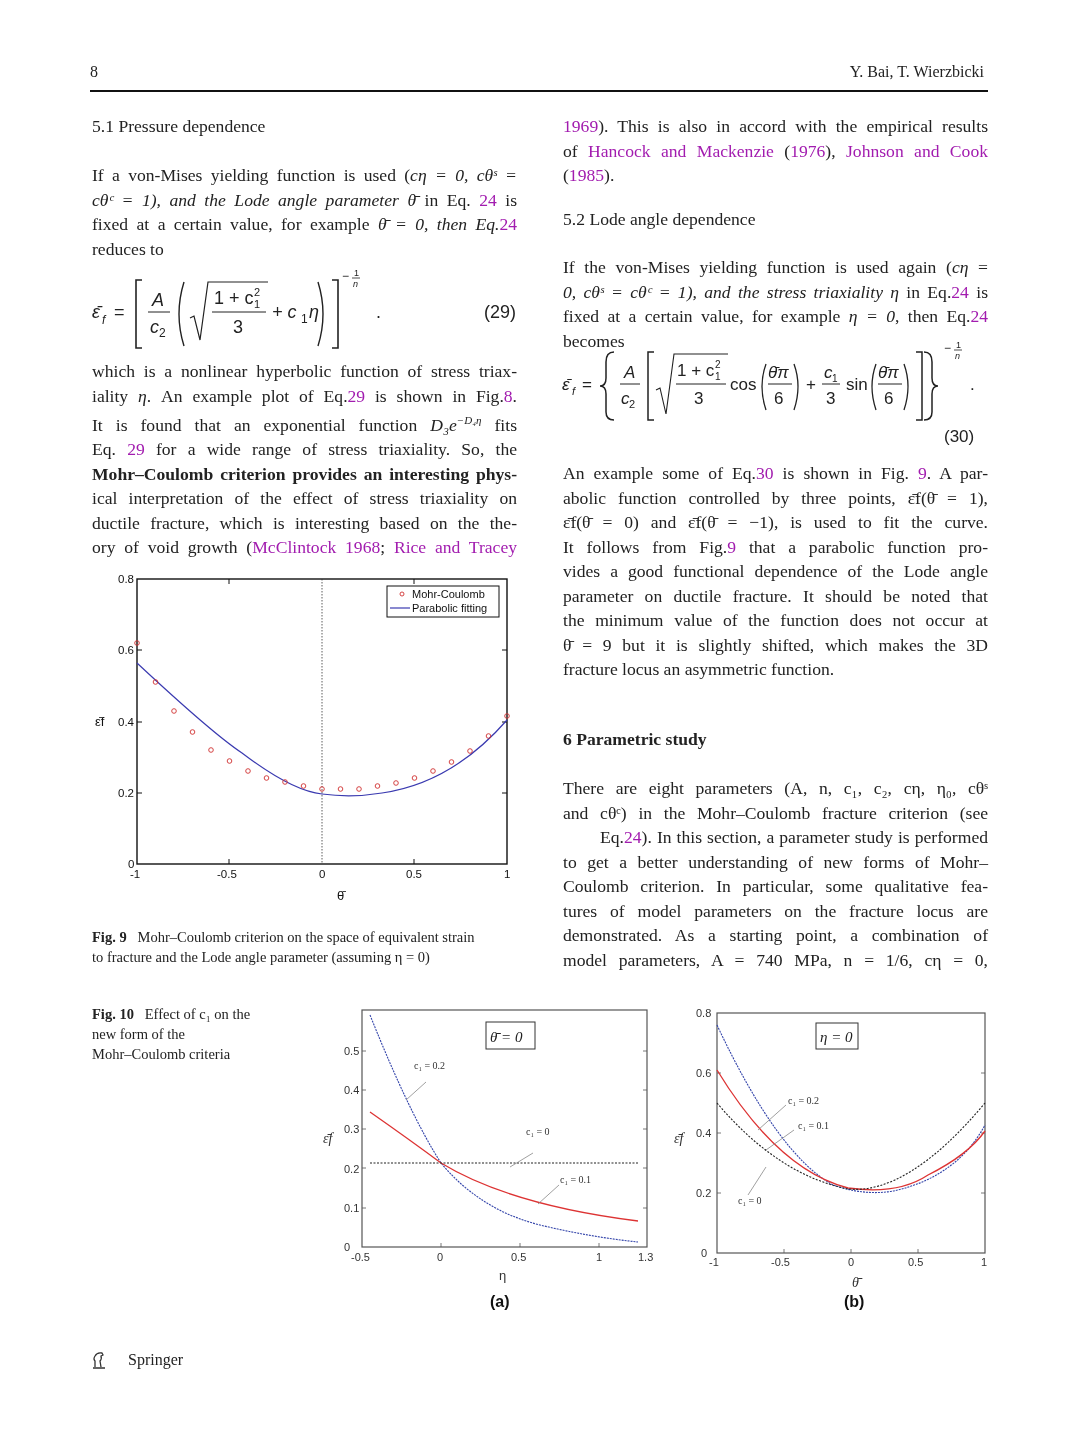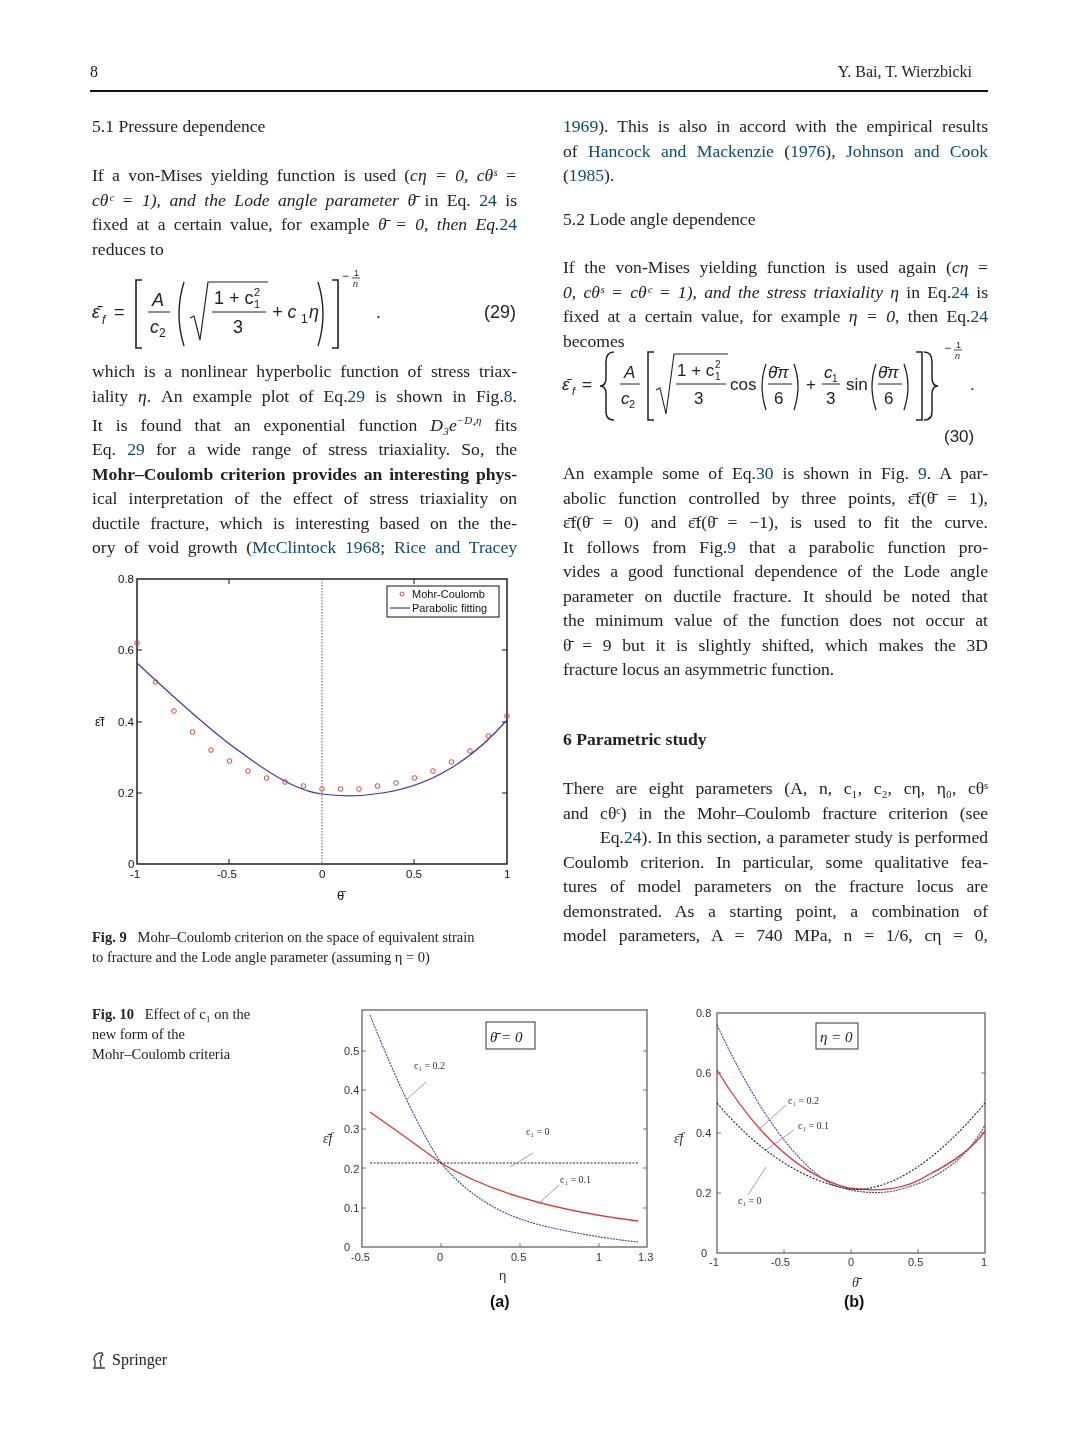--- a/index.html
+++ b/index.html
@@ -2,35 +2,35 @@
 <html><head>
 <meta charset="utf-8">
 <style>
   html,body{margin:0;padding:0;background:#fff;}
   body{width:1080px;height:1455px;position:relative;overflow:hidden;font-family:"Liberation Serif","DejaVu Serif",serif;color:#222;}
   .abs{position:absolute;}
   .hdr{top:63px;font-size:16px;}
   .rule{left:90px;top:90px;width:898px;height:2px;background:#111;}
   .txt{font-size:17.6px;line-height:24.5px;text-align:justify;}
   .txt p{margin:0;}
-  .lnk{color:#0c4a6e;}
+  .lnk{color:#a21caf;}
   .sec{font-size:17.6px;}
   .secb{font-size:17.6px;font-weight:bold;}
   i{font-style:italic;}
   .eq{font-size:18px;}
   .cap{font-size:14.5px;line-height:20px;}
   .cap b{font-weight:bold;}
   svg text{font-family:"Liberation Sans","DejaVu Sans",sans-serif;}
   .mt{font-family:"Liberation Serif","DejaVu Serif",serif;}
 </style>
 </head>
 <body>
 
 <div class="abs hdr" style="left:90px;">8</div>
-<div class="abs hdr" style="right:108px;">Y. Bai, T. Wierzbicki</div>
+<div class="abs hdr" style="right:96px;">Y. Bai, T. Wierzbicki</div>
 <div class="abs rule"></div>
 
 <div class="abs sec" style="left:92px;top:116px;">5.1 Pressure dependence</div>
 
 <div class="abs txt" style="left:92px;top:163px;width:425px;">
   <p style="text-align:justify;text-align-last:justify;"><span>If a von-Mises yielding function is used (</span><i>cη = 0, cθˢ =</i></p>
   <p style="text-align-last:justify;"><i>cθᶜ = 1), and the Lode angle parameter </i><i>θ̄</i><span> in Eq. </span><span class="lnk">24</span><span> is</span></p>
   <p style="text-align-last:justify;"><span>fixed at a certain value, for example </span><i>θ̄ = 0, then Eq.</i><span class="lnk">24</span></p>
   <p><span>reduces to</span></p>
 </div>
@@ -228,20 +228,21 @@
   <p style="text-align-last:justify;">θ̄ = 9 but it is slightly shifted, which makes the 3D</p>
   <p>fracture locus an asymmetric function.</p>
 </div>
 
 <div class="abs secb" style="left:563px;top:729px;">6 Parametric study</div>
 
 <div class="abs txt" style="left:563px;top:776px;width:425px;">
   <p style="text-align-last:justify;">There are eight parameters (A, n, c₁, c₂, cη, η₀, cθˢ</p>
   <p style="text-align-last:justify;">and cθᶜ) in the Mohr–Coulomb fracture criterion (see</p>
   <p style="text-align-last:justify;margin-left:37px;"><span>Eq.</span><span class="lnk">24</span><span>). In this section, a parameter study is performed</span></p>
+  <p style="text-align-last:justify;">to get a better understanding of new forms of Mohr–</p>
   <p style="text-align-last:justify;">Coulomb criterion. In particular, some qualitative fea-</p>
   <p style="text-align-last:justify;">tures of model parameters on the fracture locus are</p>
   <p style="text-align-last:justify;">demonstrated. As a starting point, a combination of</p>
   <p style="text-align-last:justify;">model parameters, A = 740 MPa, n = 1/6, cη = 0,</p>
 </div>
 
 <div class="abs cap" style="left:92px;top:1004px;width:200px;">
   <div><b>Fig. 10</b>&nbsp;&nbsp; <span>Effect of c₁ on the</span></div>
   <div>new form of the</div>
   <div>Mohr–Coulomb criteria</div>
@@ -337,20 +338,20 @@
       <text x="180" y="261">0</text>
       <text x="240" y="261">0.5</text>
       <text x="313" y="261">1</text>
       <text x="184" y="282" class="mt" font-size="14" font-style="italic">θ̄</text>
       <text x="6" y="138" class="mt" font-size="14" font-style="italic">ε̄f</text>
       <text x="176" y="302" font-size="16" font-weight="bold" fill="#111">(b)</text>
     </g>
   </svg>
 </div>
 
-<div class="abs" style="left:90px;top:1350px;display:flex;align-items:center;gap:4px;">
+<div class="abs" style="left:90px;top:1350px;display:flex;align-items:center;gap:20px;">
   <span style="display:inline-block;width:18px;height:20px;">
     <svg width="18" height="20" viewBox="0 0 18 20">
         <path d="M3 18 L15 18 M5 17 L5 11 Q3 9 5 6 Q7 2 12 3 L13 5 L11 6 Q12 9 10 11 L11 17" stroke="#333" stroke-width="1.3" fill="none"></path>
       </svg>
   </span>
   <span style="font-size:16px;">Springer</span>
 </div>
 
 </body></html>

